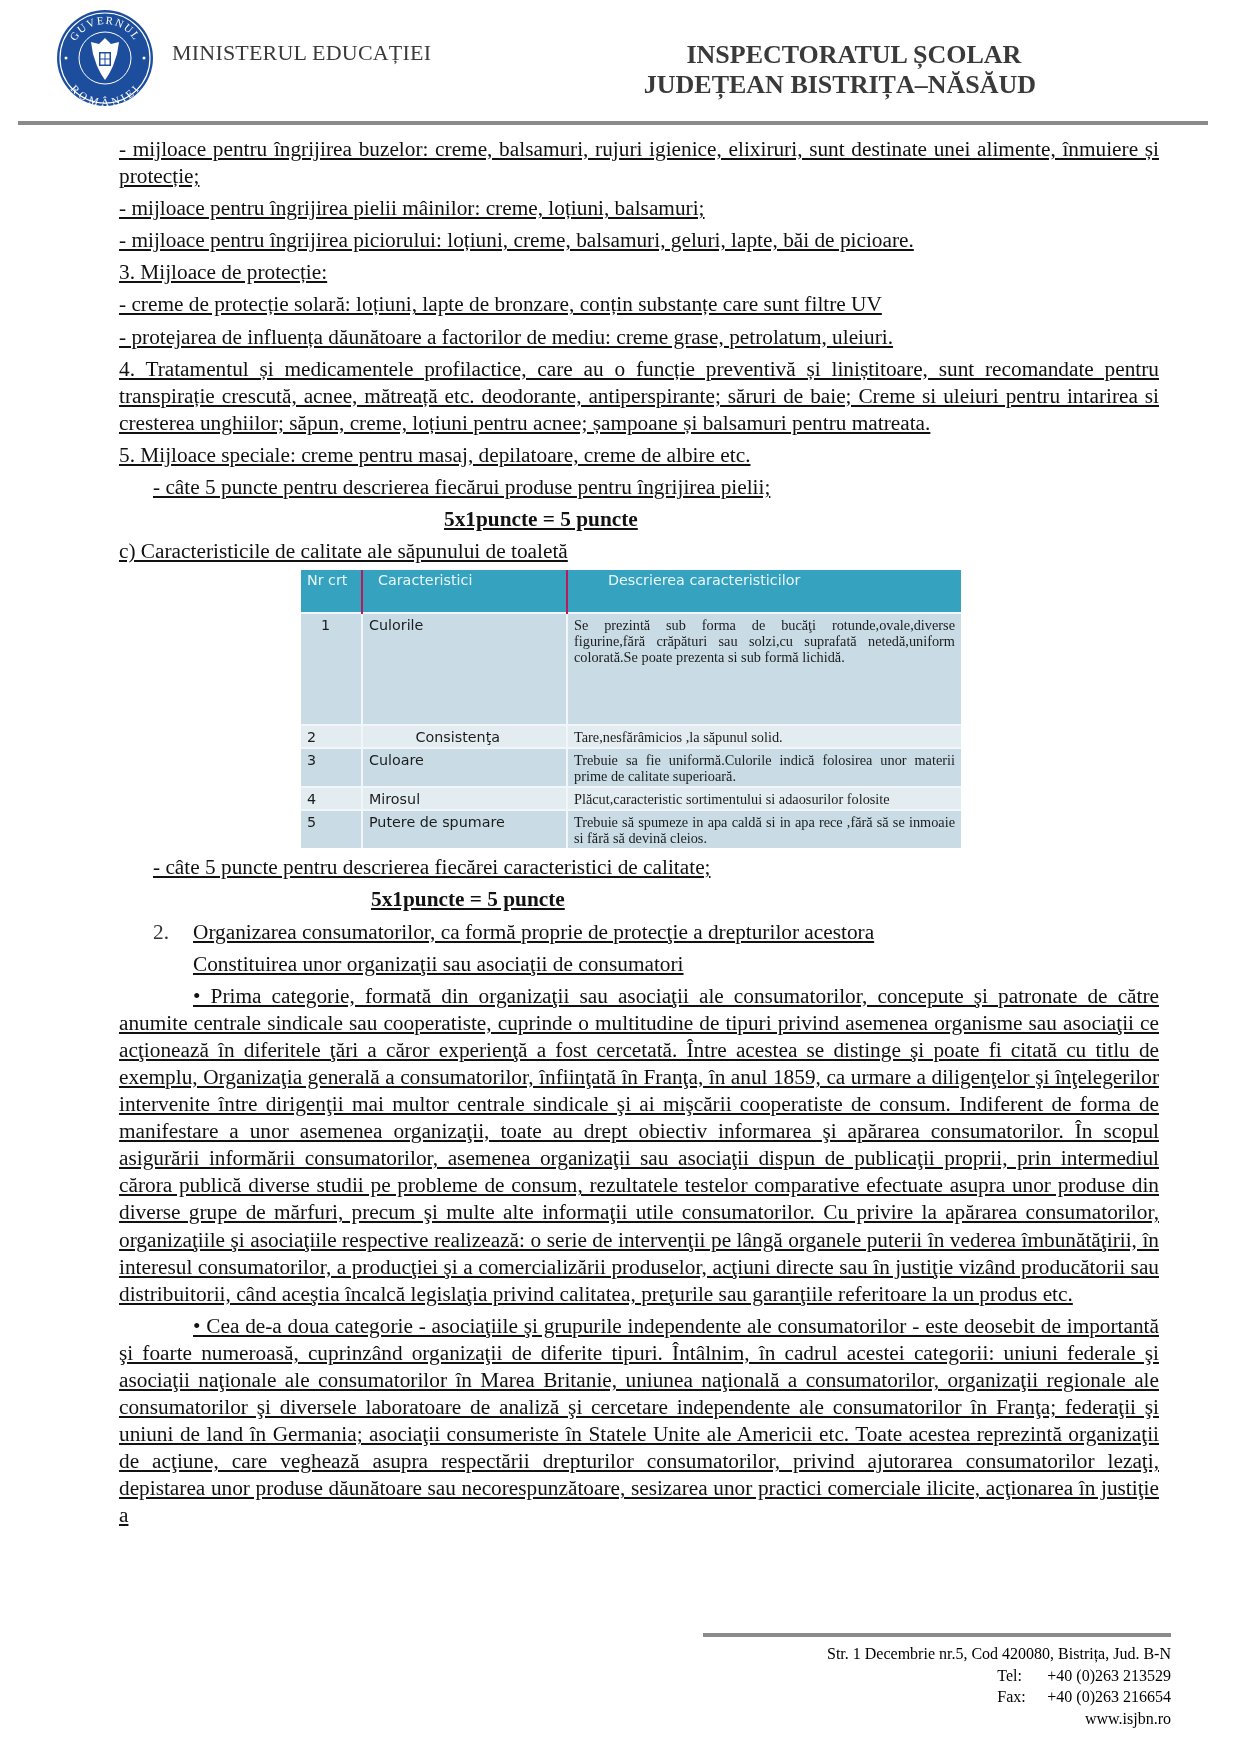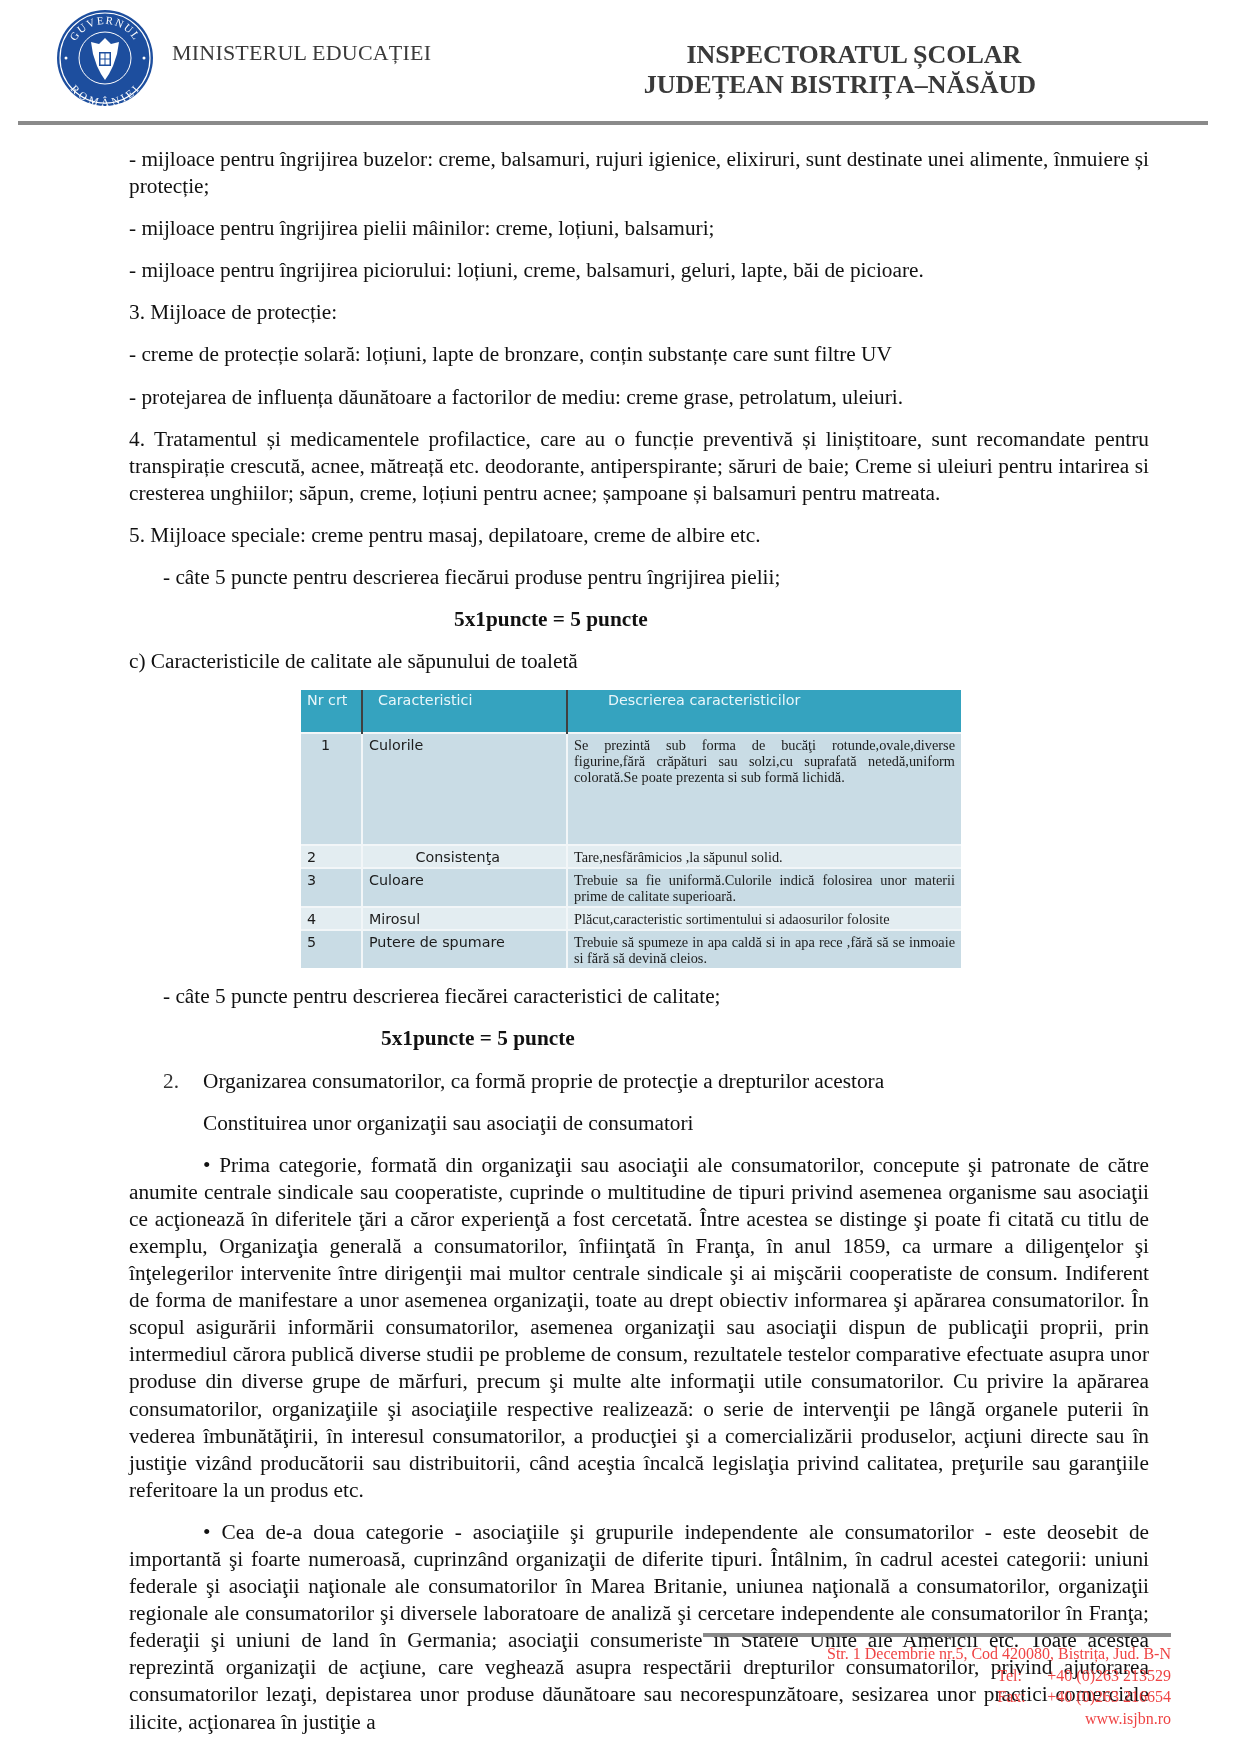--- a/index.html
+++ b/index.html
@@ -20,59 +20,59 @@
   }
   .inspectorat .l2 { margin-left: -28px; }
   .header-rule {
     position: absolute; left: 18px; top: 121px; width: 1190px; height: 4px; background: #8a8a8a;
   }
   .content {
     position: absolute; left: 114px; top: 131px; width: 1050px;
     font-size: 21.3px; line-height: 27.1px; text-align: justify;
     font-family: "Liberation Serif", serif;
   }
-  .content p { margin: 15px; }
+  .content p { margin: 5px; text-decoration: underline; }
   .indent1 { padding-left: 34px; }
   .center-bold { font-weight: bold; }
   .score1 { padding-left: 325px; }
   .score2 { padding-left: 252px; }
   .numbered { padding-left: 34px; }
   .numbered .num { display: inline-block; width: 40px; color: #333; }
   .numbered-cont { padding-left: 74px; }
   .para-indent { text-indent: 74px; }
   .table-wrap {
     width: 660px; margin: 4px 0 6px 187px; background: #d9e6ec;
   }
   table.char {
     width: 660px; border-collapse: collapse;
     font-family: "DejaVu Sans", sans-serif; font-size: 14.3px; line-height: 16px;
     color: #1c1c1c;
   }
   table.char th {
     background: #35a3bf; color: #e9f6fa; font-weight: normal; text-align: left;
     vertical-align: top; padding: 2px 6px 3px 6px; height: 37px;
-    border-right: 2px solid #404040;
+    border-right: 2px solid #be185d;
   }
   table.char th:last-child { border-right: none; }
   table.char td {
     vertical-align: top; padding: 3px 6px 2px 6px;
     border-right: 2px solid #f2f6f8; border-top: 2px solid #f2f6f8;
   }
   table.char td:last-child { border-right: none; font-family: Liberation Serif, serif; }
   table.char tr.odd td { background: #c9dce5; }
   table.char tr.even td { background: #e3edf1; }
   table.char col.c1 { width: 48px; }
   table.char col.c2 { width: 205px; }
   .nr1 { padding-left: 20px !important; }
   .footer-rule {
     position: absolute; left: 703px; top: 1633px; width: 468px; height: 4px; background: #8a8a8a;
   }
   .footer {
     position: absolute; right: 70px; top: 1643px; text-align: right;
-    font-size: 16px; line-height: 21.5px; color: #ef4444;
+    font-size: 16px; line-height: 21.5px; color: #000000;
     font-family: "Liberation Serif", serif;
   }
   .footer .lbl { display: inline-block; width: 50px; text-align: left; }
 </style>
 </head>
 <body>
 
 <div class="header">
   <svg class="logo" viewBox="0 0 100 100">
     <defs>

